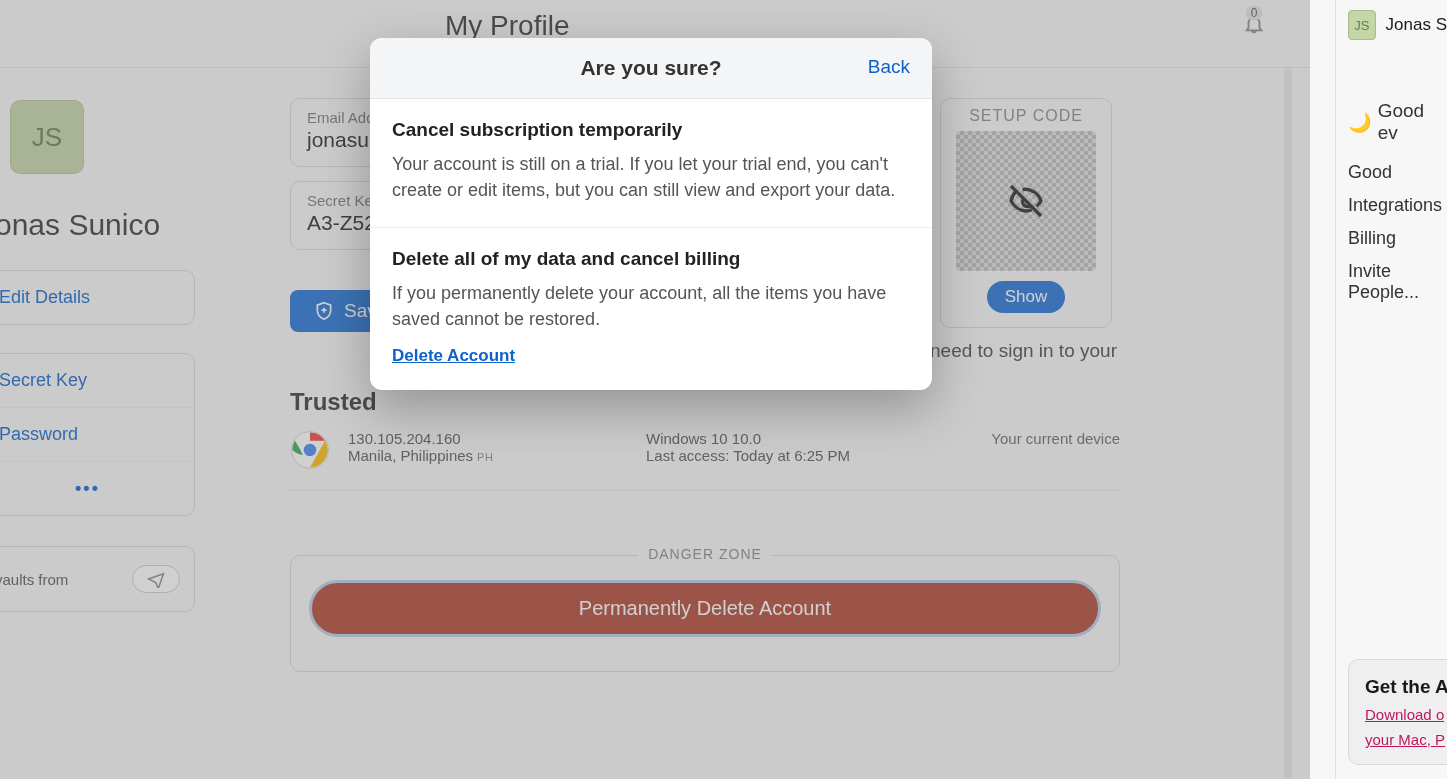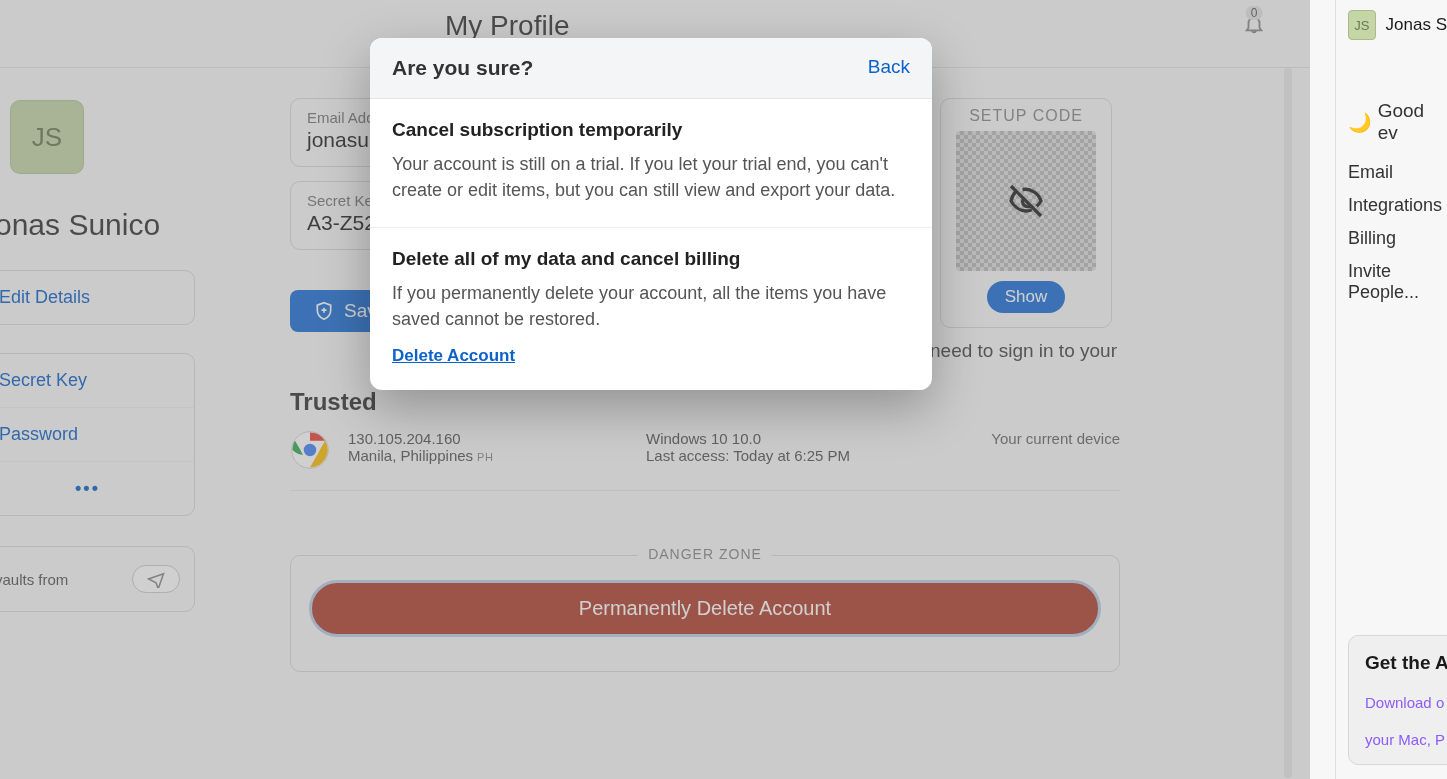--- a/index.html
+++ b/index.html
@@ -59,29 +59,29 @@
 
   
   .rd-user { display:flex; align-items:center; gap:10px; margin-top:10px;}
   .rd-avatar { width:30px; height:30px; border:1px solid #aeb88f; background:#c4d5a6; color:#6a7a56; font-size:13px; display:flex; align-items:center; justify-content:center; border-radius:4px;}
   .rd-name { font-size:17px; white-space:nowrap; }
   .rd-greet { margin-top:60px; font-size:19px; color:#333; display:flex; align-items:center; gap:6px;}
   .rd-links { margin-top:18px; display:flex; flex-direction:column; gap:12px; font-size:18px; color:#333;}
   .rd-links span{cursor:pointer;}
   .rd-promo { position:absolute; bottom:14px; left:12px; border:1px solid #d8d8d8; background:#efefef; border-radius:10px; padding:16px 16px; width:112px;}
   .rd-promo-title { font-size:19px; font-weight:600; white-space:nowrap;}
-  .rd-promo-sub { font-size:15px; color:#8b5cf6; margin-top:20px; white-space:nowrap;}
+  .rd-promo-sub { font-size:15px; color:#be185d; margin-top:8px; white-space:nowrap;text-decoration:underline;}
 
   
   .dim { position:absolute; left:0; top:0; width:1310px; height:779px; background:rgba(120,120,120,0.35); }
 
   
   .modal { position:absolute; left:370px; top:38px; width:562px; background:#fff; border-radius:12px; box-shadow:0 18px 50px rgba(0,0,0,0.28); overflow:hidden;}
   .modal-head { background:#f4f5f7; padding:18px 22px; position:relative; border-bottom:1px solid #e4e4e4;}
-  .modal-title { font-size:21px; font-weight:600; color:#333;}
+  .modal-title { text-align:center; font-size:21px; font-weight:600; color:#333;}
   .modal-back { position:absolute; right:22px; top:18px; color:#0d62c9; font-size:19px; cursor:pointer; background:none; border:none;}
   .modal-sec { padding:20px 22px 24px; border-bottom:1px solid #eee;}
   .modal-sec:last-child{border-bottom:none;}
   .sec-title { font-size:19px; font-weight:600; color:#222; margin-bottom:10px;}
   .sec-body { font-size:18px; color:#555; line-height:1.45;}
   .help-row { display:flex; align-items:center; justify-content:space-between;}
   .contact-btn { border:2px solid #0d62c9; color:#0d62c9; background:#fff; padding:10px 26px; border-radius:26px; font-size:18px; font-weight:600; cursor:pointer;}
   .delete-link { color:#0d62c9; font-size:17px; font-weight:600; text-decoration:underline; cursor:pointer; display:inline-block; margin-top:14px;}
 
   
@@ -218,21 +218,21 @@
 <div class="right-drawer">
   <div class="rd-user">
     <div class="rd-avatar">JS</div>
     <div class="rd-name">Jonas S</div>
   </div>
   <div class="rd-greet">
     <span>🌙</span>
     <span>Good ev</span>
   </div>
   <div class="rd-links">
-    <span>Email</span>
+    <span>Good</span>
     <span>Integrations</span>
     <span>Billing</span>
     <span>Invite People...</span>
   </div>
   <div class="rd-promo">
     <div class="rd-promo-title">Get the A</div>
     <div class="rd-promo-sub">Download o</div>
     <div class="rd-promo-sub">your Mac, P</div>
   </div>
 </div>

